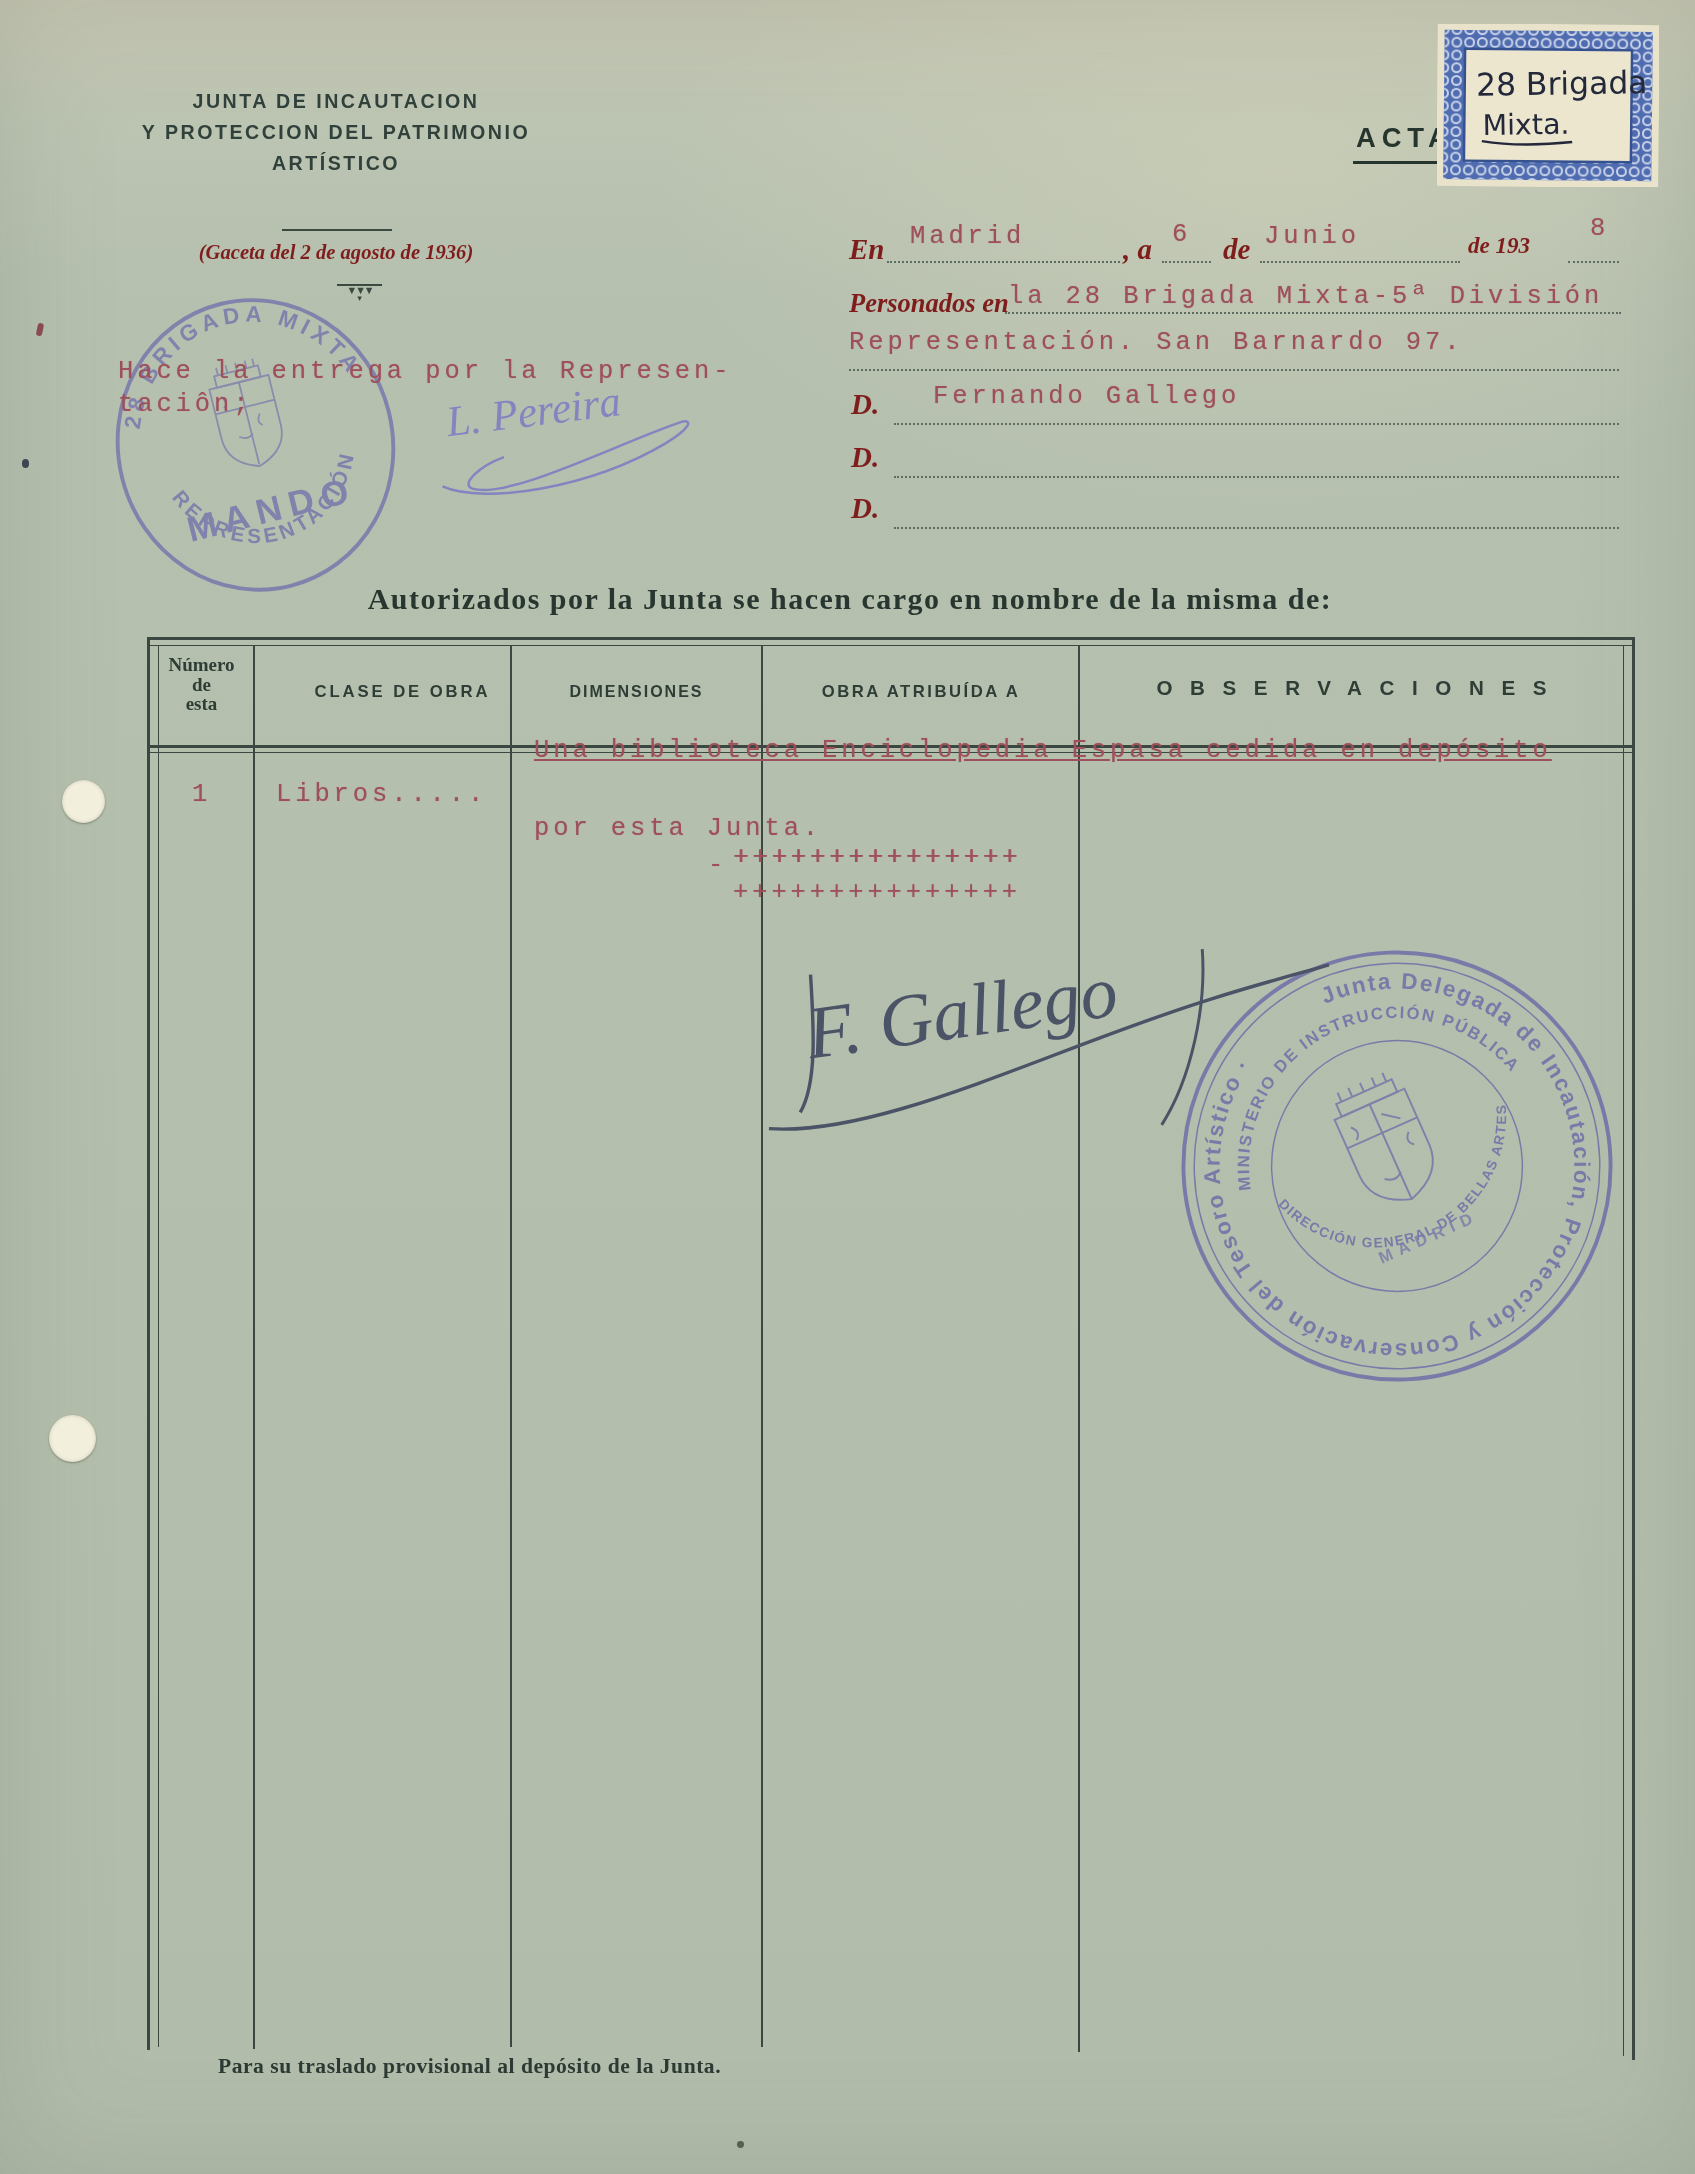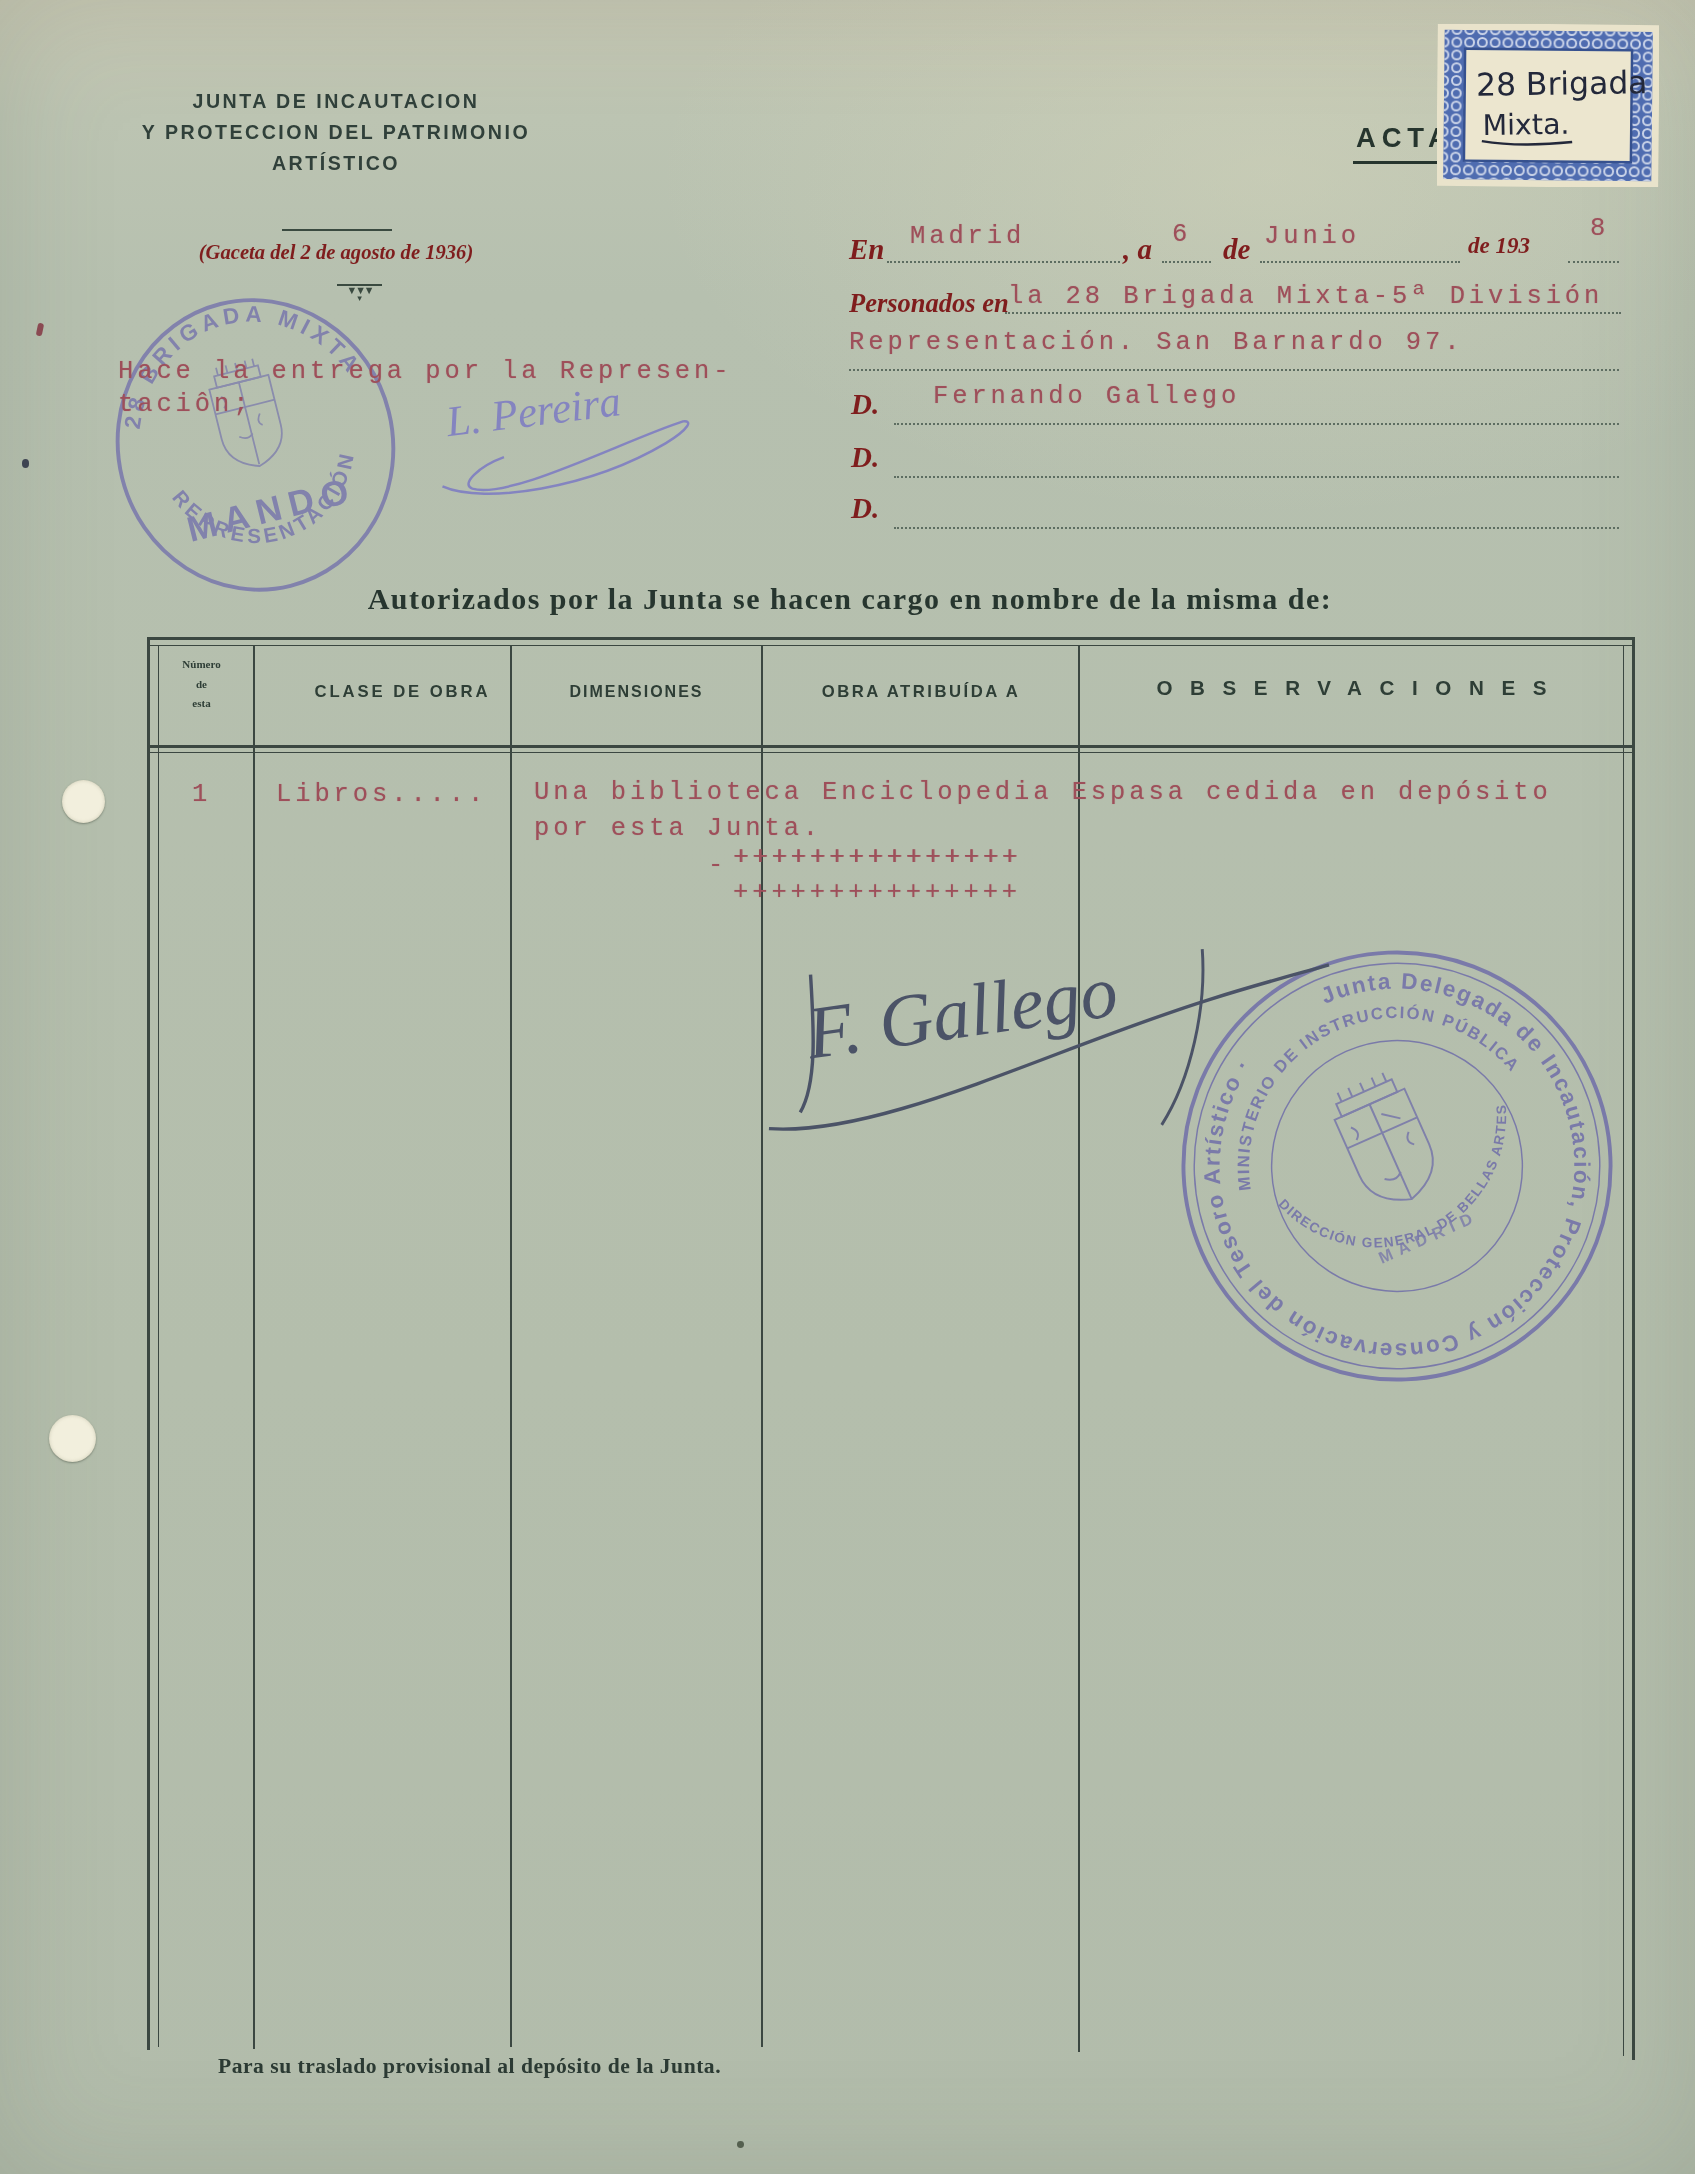--- a/index.html
+++ b/index.html
@@ -18,21 +18,21 @@
   .printed{color:#30403a;}
   .sans{font-family:"Liberation Sans",sans-serif;}
   .serifit{font-family:"Liberation Serif",serif;font-style:italic;font-weight:bold;color:#7f1d1d;}
   
   .typed{font-family:"Liberation Mono",monospace;font-size:25.5px;letter-spacing:3.9px;
          color:#9e4f5a;white-space:pre;text-shadow:0 0 1px rgba(158,79,90,.45);z-index:3;}
   .dotline{border-bottom:2px dotted #5d6d61;height:0;z-index:2;}
   .tline{background:#3b4741;z-index:1;}
   .hole{background:#f2efdd;border-radius:50%;box-shadow:0 1px 2px rgba(70,80,65,.5), inset 0 0 3.9px rgba(150,150,120,.4);z-index:5;}
   .hdr-cell{font-family:"Liberation Sans",sans-serif;font-weight:bold;color:#2e3e36;text-align:center;z-index:2;}
-  .num-hdr{font-family:"Liberation Serif",serif;font-weight:bold;color:#2e3e36;text-align:center;line-height:19.6px;font-size:11px;}
+  .num-hdr{font-family:"Liberation Serif",serif;font-weight:bold;color:#2e3e36;text-align:center;line-height:19.6px;font-size:19px;}
   .speck{position:absolute;border-radius:50%;}
 </style>
 </head>
 <body>
 
 <div class="paper"></div>
 
 <div class="abs sans printed" style="left:108px;top:86px;width:456px;text-align:center;font-weight:bold;font-size:19.6px;letter-spacing:2.5px;line-height:31px;">
   <div>JUNTA DE INCAUTACION</div>
   <div>Y PROTECCION DEL PATRIMONIO</div>
@@ -148,21 +148,21 @@
   <div>de</div>
   <div>esta</div>
 </div>
 <div class="abs hdr-cell" style="left:255px;top:682px;width:255px;font-size:16.7px;letter-spacing:2.9px;padding-left:20px;">CLASE DE OBRA</div>
 <div class="abs hdr-cell" style="left:512px;top:683px;width:249px;font-size:16px;letter-spacing:2px;">DIMENSIONES</div>
 <div class="abs hdr-cell" style="left:763px;top:682px;width:316px;font-size:16.7px;letter-spacing:2.5px;">OBRA ATRIBUÍDA A</div>
 <div class="abs hdr-cell" style="left:1080px;top:676px;width:543px;font-size:20.6px;letter-spacing:17.6px;text-indent:17.6px;">OBSERVACIONES</div>
 
 <div class="abs typed" style="left:192px;top:780px;">1</div>
 <div class="abs typed" style="left:276px;top:780px;">Libros.....</div>
-<div class="abs typed" style="left:534px;top:778px;">Una biblioteca Enciclopedia Espasa cedida en depósito</div>
+<div class="abs typed" style="left:534px;top:736px;text-decoration:underline;">Una biblioteca Enciclopedia Espasa cedida en depósito</div>
 <div class="abs typed" style="left:534px;top:814px;">por esta Junta.</div>
 <div class="abs typed" style="left:708px;top:851px;">-</div>
 <div class="abs typed" style="left:733px;top:843px;text-shadow:1px 0 0 rgba(158,79,90,.8);">+++++++++++++++</div>
 <div class="abs typed" style="left:733px;top:878px;">+++++++++++++++</div>
 
 <svg class="abs" style="left:750px;top:902px;z-index:4;" width="608" height="274" viewBox="0 0 620 280">
   <g transform="rotate(-8 310 120)">
     <text x="58" y="125" font-family="Liberation Serif, serif" font-style="italic" font-size="76" fill="#4b5367">F. Gallego</text>
     <path d="M70 40 C66 90 62 150 40 178" fill="none" stroke="#4b5367" stroke-width="3.5"></path>
     <path d="M6 190 C120 214 300 150 470 122 C530 112 568 108 596 104" fill="none" stroke="#4b5367" stroke-width="3.5"></path>

